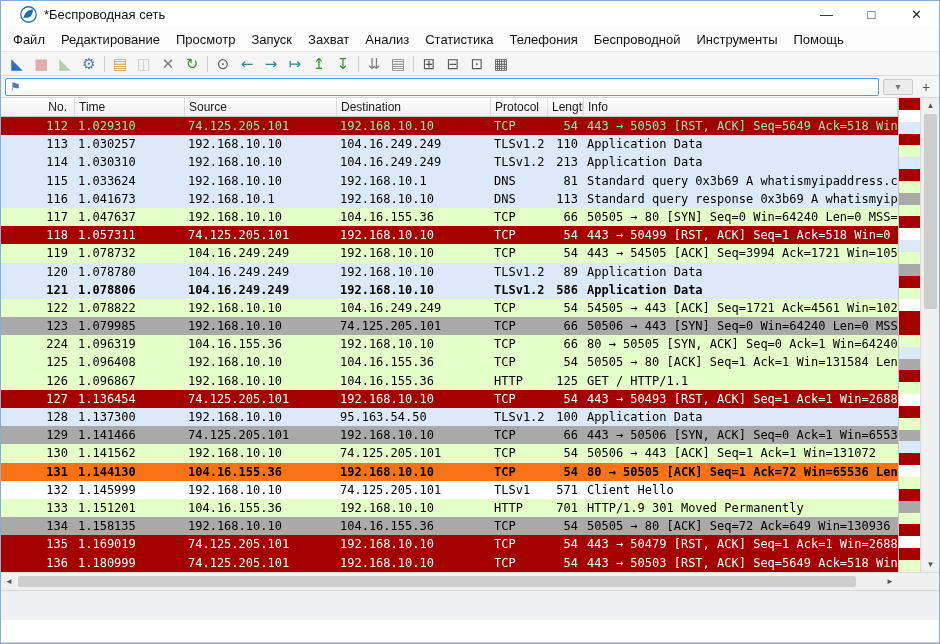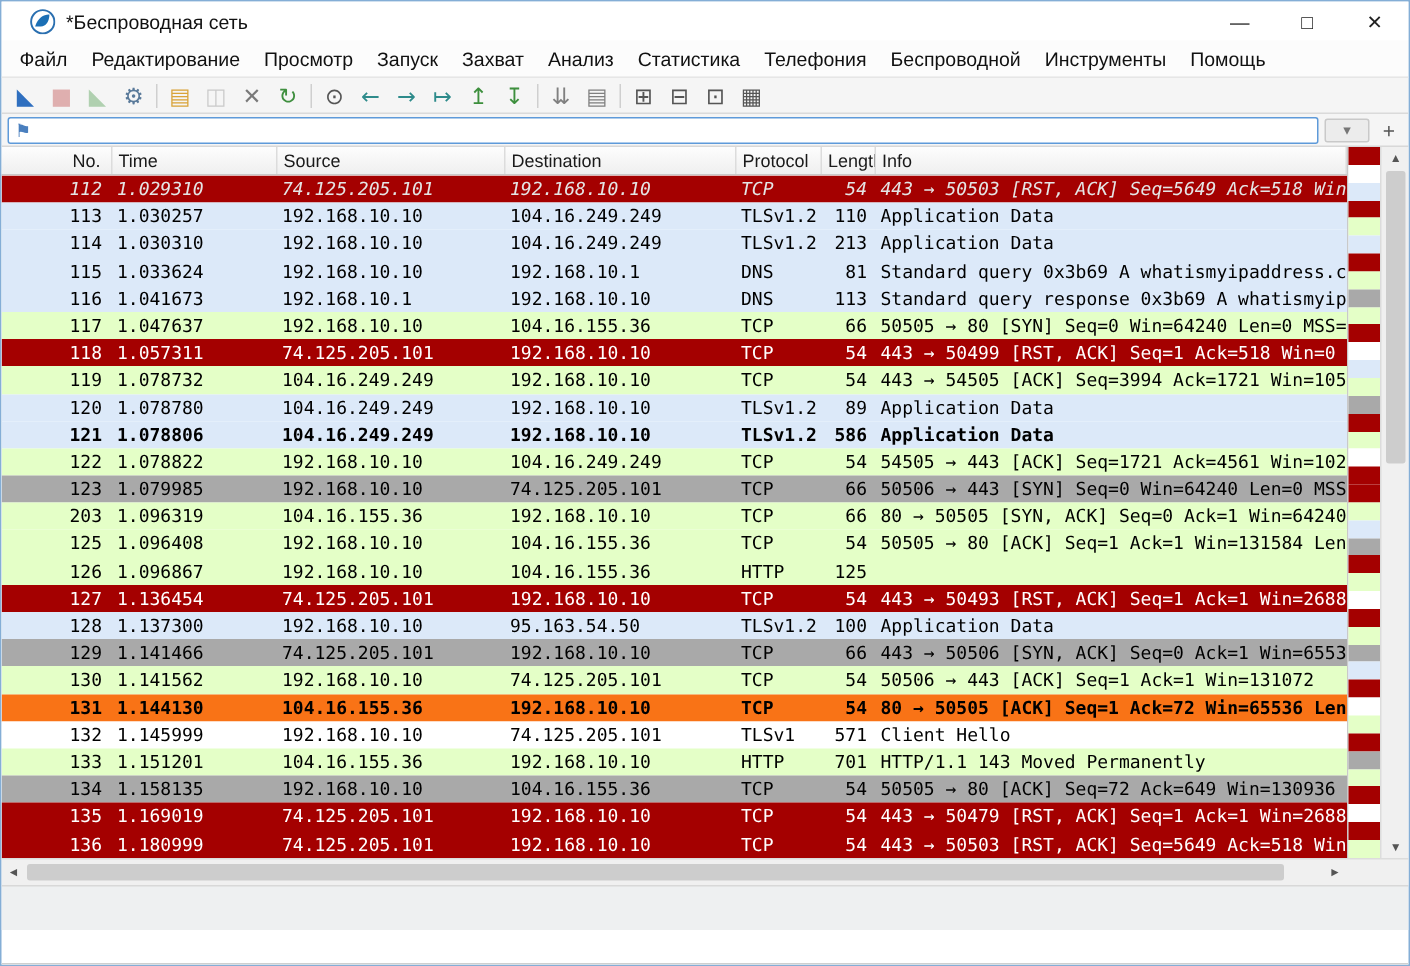--- a/index.html
+++ b/index.html
@@ -137,21 +137,21 @@
       <div class="hcell c-no">No.</div>
       <div class="hcell c-time">Time</div>
       <div class="hcell c-src">Source</div>
       <div class="hcell c-dst">Destination</div>
       <div class="hcell c-proto">Protocol</div>
       <div class="hcell c-len">Length</div>
       <div class="hcell c-info">Info</div>
     </div>
 
   <div class="rows">
-      <div class="prow grid" style="background: rgb(164, 0, 0); color: #e5e5e5; font-style: italic;">
+      <div class="prow grid" style="background: rgb(164, 0, 0); color: #86efac;">
         <div class="cell c-no">112</div>
         <div class="cell c-time">1.029310</div>
         <div class="cell c-src">74.125.205.101</div>
         <div class="cell c-dst">192.168.10.10</div>
         <div class="cell c-proto">TCP</div>
         <div class="cell c-len">54</div>
         <div class="cell c-info">443 → 50503 [RST, ACK] Seq=5649 Ack=518 Win=0 Len=0 MS</div>
       </div>
       <div class="prow grid" style="background: rgb(220, 233, 249); color: rgb(0, 0, 0);">
         <div class="cell c-no">113</div>
@@ -246,21 +246,21 @@
       <div class="prow grid" style="background: rgb(169, 169, 169); color: rgb(0, 0, 0);">
         <div class="cell c-no">123</div>
         <div class="cell c-time">1.079985</div>
         <div class="cell c-src">192.168.10.10</div>
         <div class="cell c-dst">74.125.205.101</div>
         <div class="cell c-proto">TCP</div>
         <div class="cell c-len">66</div>
         <div class="cell c-info">50506 → 443 [SYN] Seq=0 Win=64240 Len=0 MSS=1460 WS=25</div>
       </div>
       <div class="prow grid" style="background: rgb(228, 255, 199); color: rgb(0, 0, 0);">
-        <div class="cell c-no">203</div>
+        <div class="cell c-no">224</div>
         <div class="cell c-time">1.096319</div>
         <div class="cell c-src">104.16.155.36</div>
         <div class="cell c-dst">192.168.10.10</div>
         <div class="cell c-proto">TCP</div>
         <div class="cell c-len">66</div>
         <div class="cell c-info">80 → 50505 [SYN, ACK] Seq=0 Ack=1 Win=64240 Len=0 MSS=642</div>
       </div>
       <div class="prow grid" style="background: rgb(228, 255, 199); color: rgb(0, 0, 0);">
         <div class="cell c-no">125</div>
         <div class="cell c-time">1.096408</div>
@@ -270,20 +270,21 @@
         <div class="cell c-len">54</div>
         <div class="cell c-info">50505 → 80 [ACK] Seq=1 Ack=1 Win=131584 Len=0</div>
       </div>
       <div class="prow grid" style="background: rgb(228, 255, 199); color: rgb(0, 0, 0);">
         <div class="cell c-no">126</div>
         <div class="cell c-time">1.096867</div>
         <div class="cell c-src">192.168.10.10</div>
         <div class="cell c-dst">104.16.155.36</div>
         <div class="cell c-proto">HTTP</div>
         <div class="cell c-len">125</div>
+        <div class="cell c-info">GET / HTTP/1.1</div>
       </div>
       <div class="prow grid" style="background: rgb(164, 0, 0); color: rgb(255, 255, 255);">
         <div class="cell c-no">127</div>
         <div class="cell c-time">1.136454</div>
         <div class="cell c-src">74.125.205.101</div>
         <div class="cell c-dst">192.168.10.10</div>
         <div class="cell c-proto">TCP</div>
         <div class="cell c-len">54</div>
         <div class="cell c-info">443 → 50493 [RST, ACK] Seq=1 Ack=1 Win=26880 Len=0</div>
       </div>
@@ -332,21 +333,21 @@
         <div class="cell c-len">571</div>
         <div class="cell c-info">Client Hello</div>
       </div>
       <div class="prow grid" style="background: rgb(228, 255, 199); color: rgb(0, 0, 0);">
         <div class="cell c-no">133</div>
         <div class="cell c-time">1.151201</div>
         <div class="cell c-src">104.16.155.36</div>
         <div class="cell c-dst">192.168.10.10</div>
         <div class="cell c-proto">HTTP</div>
         <div class="cell c-len">701</div>
-        <div class="cell c-info">HTTP/1.1 143 Moved Permanently</div>
+        <div class="cell c-info">HTTP/1.9 301 Moved Permanently</div>
       </div>
       <div class="prow grid" style="background: rgb(169, 169, 169); color: rgb(0, 0, 0);">
         <div class="cell c-no">134</div>
         <div class="cell c-time">1.158135</div>
         <div class="cell c-src">192.168.10.10</div>
         <div class="cell c-dst">104.16.155.36</div>
         <div class="cell c-proto">TCP</div>
         <div class="cell c-len">54</div>
         <div class="cell c-info">50505 → 80 [ACK] Seq=72 Ack=649 Win=130936 Len=0</div>
       </div>

